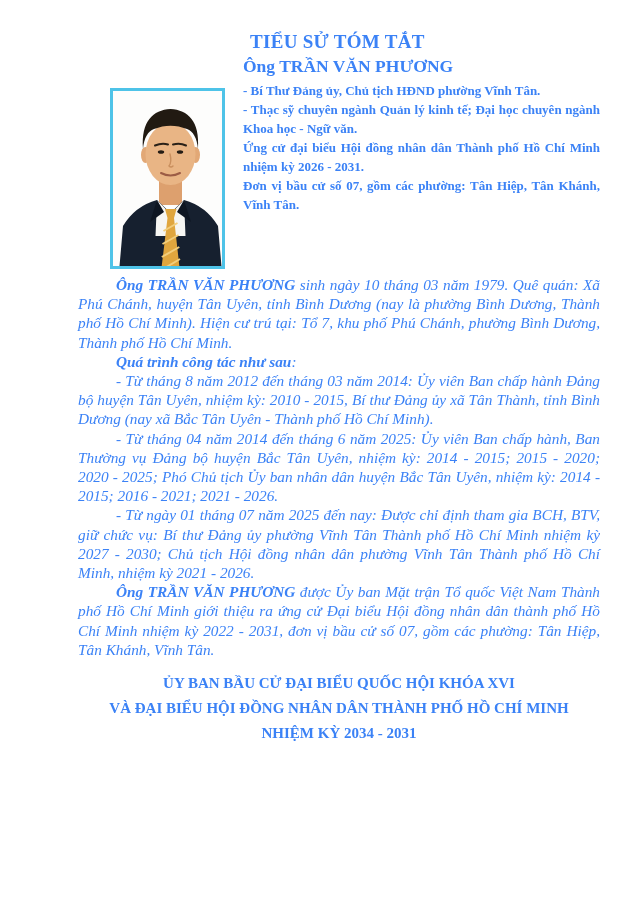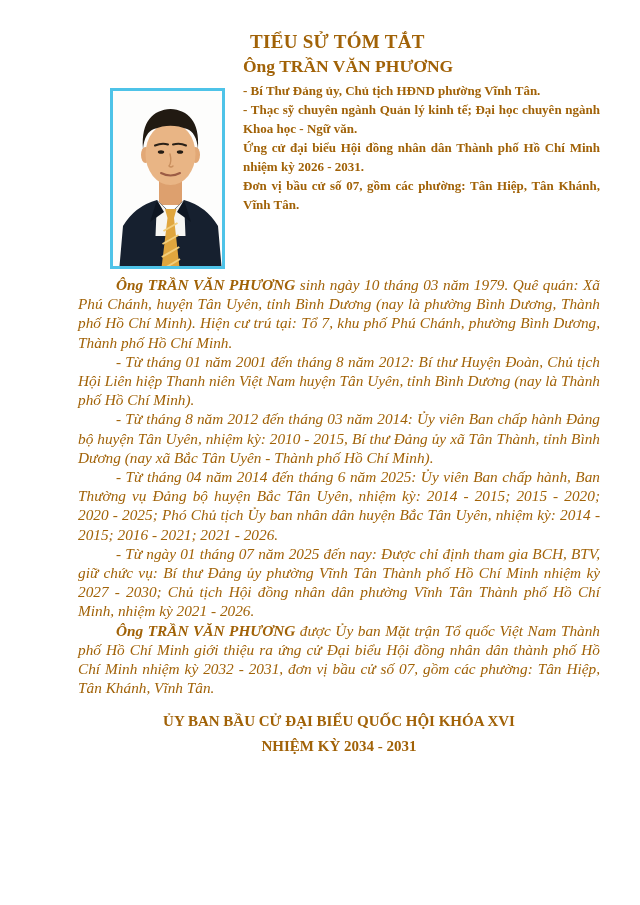--- a/index.html
+++ b/index.html
@@ -2,21 +2,21 @@
 <html><head>
 <meta charset="utf-8">
 <style>
   * { box-sizing: border-box; }
   html, body { margin: 0; padding: 0; background: #ffffff; }
   .page {
     position: relative;
     width: 640px;
     height: 905px;
     background: #ffffff;
-    color: #a16207;
+    color: #3b82f6;
     font-family: "Liberation Serif", "DejaVu Serif", serif;
     padding: 30px 40px 0 78px;
     overflow: hidden;
   }
   .top { display: flex; align-items: flex-start; }
   .photo-col { flex: 0 0 auto; margin-top: 58px; margin-left: 32px; }
   .photo-frame {
     width: 115px; height: 181px;
     border: 3px solid #4ec3e8;
     background: #ffffff;
@@ -97,29 +97,30 @@
       <p class="info-p">Ứng cử đại biểu Hội đồng nhân dân Thành phố Hồ Chí Minh nhiệm kỳ 2026 - 2031.</p>
       <p class="info-p">Đơn vị bầu cử số 07, gồm các phường: Tân Hiệp, Tân Khánh, Vĩnh Tân.</p>
     </div>
 
   </div>
 
   <div class="body-sec">
 
     <p class="bp"><strong>Ông TRẦN VĂN PHƯƠNG</strong><span> sinh ngày 10 tháng 03 năm 1979. Quê quán: Xã Phú Chánh, huyện Tân Uyên, tỉnh Bình Dương (nay là phường Bình Dương, Thành phố Hồ Chí Minh). Hiện cư trú tại: Tổ 7, khu phố Phú Chánh, phường Bình Dương, Thành phố Hồ Chí Minh.</span></p>
 
+    <p class="bp"><span class="career-head">Quá trình công tác như sau</span><span>:</span></p>
 
-    <p class="bp">- Từ tháng 01 năm 2001 đến tháng 8 năm 2012: Bí thư Huyện Đoàn, Chủ tịch Hội Liên hiệp Thanh niên Việt Nam huyện Tân Uyên, tỉnh Bình Dương (nay là Thành phố Hồ Chí Minh).</p>
     <p class="bp">- Từ tháng 8 năm 2012 đến tháng 03 năm 2014: Ủy viên Ban chấp hành Đảng bộ huyện Tân Uyên, nhiệm kỳ: 2010 - 2015, Bí thư Đảng ủy xã Tân Thành, tỉnh Bình Dương (nay xã Bắc Tân Uyên - Thành phố Hồ Chí Minh).</p>
     <p class="bp">- Từ tháng 04 năm 2014 đến tháng 6 năm 2025: Ủy viên Ban chấp hành, Ban Thường vụ Đảng bộ huyện Bắc Tân Uyên, nhiệm kỳ: 2014 - 2015; 2015 - 2020; 2020 - 2025; Phó Chủ tịch Ủy ban nhân dân huyện Bắc Tân Uyên, nhiệm kỳ: 2014 - 2015; 2016 - 2021; 2021 - 2026.</p>
     <p class="bp">- Từ ngày 01 tháng 07 năm 2025 đến nay: Được chỉ định tham gia BCH, BTV, giữ chức vụ: Bí thư Đảng ủy phường Vĩnh Tân Thành phố Hồ Chí Minh nhiệm kỳ 2027 - 2030; Chủ tịch Hội đồng nhân dân phường Vĩnh Tân Thành phố Hồ Chí Minh, nhiệm kỳ 2021 - 2026.</p>
 
 
-    <p class="bp"><strong>Ông TRẦN VĂN PHƯƠNG</strong><span> được Ủy ban Mặt trận Tổ quốc Việt Nam Thành phố Hồ Chí Minh giới thiệu ra ứng cử Đại biểu Hội đồng nhân dân thành phố Hồ Chí Minh nhiệm kỳ 2032 - 2031, đơn vị bầu cử số 07, gồm các phường: Tân Hiệp, Tân Khánh, Vĩnh Tân.</span></p>
+    <p class="bp"><strong>Ông TRẦN VĂN PHƯƠNG</strong><span> được Ủy ban Mặt trận Tổ quốc Việt Nam Thành phố Hồ Chí Minh giới thiệu ra ứng cử Đại biểu Hội đồng nhân dân thành phố Hồ Chí Minh nhiệm kỳ 2022 - 2031, đơn vị bầu cử số 07, gồm các phường: Tân Hiệp, Tân Khánh, Vĩnh Tân.</span></p>
 
   </div>
 
   <div class="footer">
     <div>ỦY BAN BẦU CỬ ĐẠI BIỂU QUỐC HỘI KHÓA XVI</div>
+    <div>VÀ ĐẠI BIỂU HỘI ĐỒNG NHÂN DÂN THÀNH PHỐ HỒ CHÍ MINH</div>
     <div>NHIỆM KỲ 2034 - 2031</div>
   </div>
 
 </div>
 
 </body></html>

